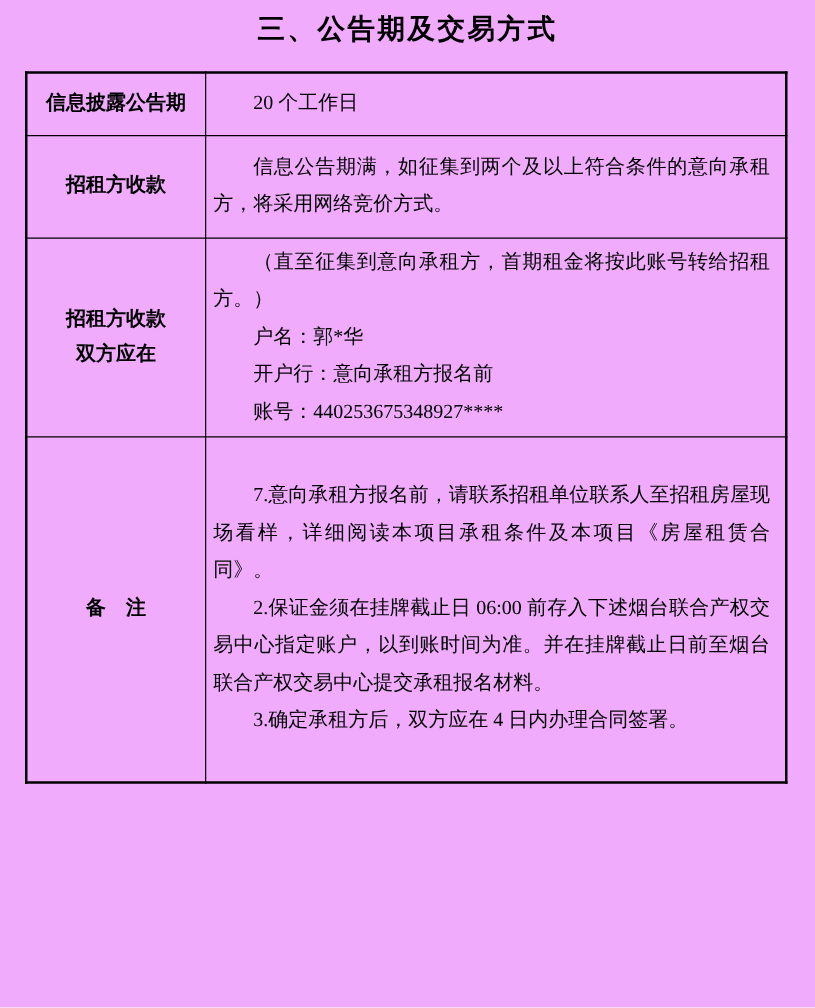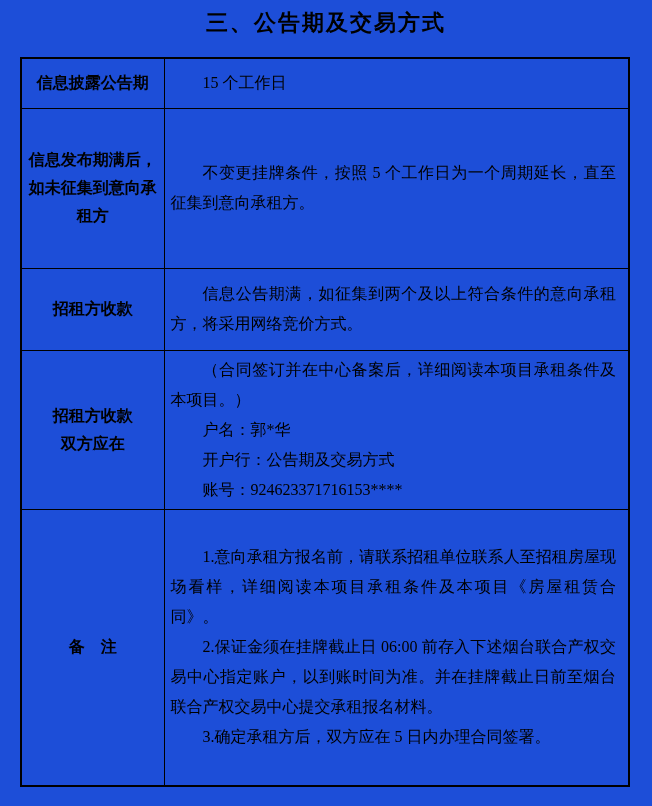--- a/index.html
+++ b/index.html
@@ -7,21 +7,21 @@
     padding: 0;
     background: #ffffff;
     color: #000000;
     font-family: "Liberation Serif", "DejaVu Serif", serif;
   }
   .page {
     width: 652px;
     height: 806px;
     box-sizing: border-box;
     padding-top: 10px;
-    background: #1d4ed8;
+    background: #f0abfc;
     overflow: hidden;
   }
   .doc-title {
     margin: 0 0 0 0;
     font-size: 22px;
     line-height: 26px;
     font-weight: bold;
     text-align: center;
     letter-spacing: 2px;
   }
@@ -72,55 +72,47 @@
 
   <table class="announce">
     <colgroup>
       <col class="c-label">
       <col class="c-content">
     </colgroup>
     <tbody>
       <tr class="r1">
         <th>信息披露公告期</th>
         <td>
-          <p>15 个工作日</p>
+          <p>20 个工作日</p>
         </td>
       </tr>
 
-      <tr class="r2">
-        <th>信息发布期满后，
-如未征集到意向承
-租方</th>
-        <td>
-          <p>不变更挂牌条件，按照 5 个工作日为一个周期延长，直至征集到意向承租方。</p>
-        </td>
-      </tr>
 
       <tr class="r3">
         <th>招租方收款</th>
         <td>
           <p>信息公告期满，如征集到两个及以上符合条件的意向承租方，将采用网络竞价方式。</p>
         </td>
       </tr>
 
       <tr class="r4">
         <th>招租方收款
 双方应在</th>
         <td>
-          <p>（合同签订并在中心备案后，详细阅读本项目承租条件及本项目。）</p>
+          <p>（直至征集到意向承租方，首期租金将按此账号转给招租方。）</p>
           <p>户名：郭*华</p>
-          <p>开户行：公告期及交易方式</p>
-          <p>账号：924623371716153****</p>
+          <p>开户行：意向承租方报名前</p>
+          <p>账号：440253675348927****</p>
         </td>
       </tr>
 
       <tr class="r5">
         <th>备　注</th>
         <td>
-          <p>1.意向承租方报名前，请联系招租单位联系人至招租房屋现场看样，详细阅读本项目承租条件及本项目《房屋租赁合同》。</p>
+          <p>7.意向承租方报名前，请联系招租单位联系人至招租房屋现场看样，详细阅读本项目承租条件及本项目《房屋租赁合同》。</p>
           <p>2.保证金须在挂牌截止日 06:00 前存入下述烟台联合产权交易中心指定账户，以到账时间为准。并在挂牌截止日前至烟台联合产权交易中心提交承租报名材料。</p>
-          <p>3.确定承租方后，双方应在 5 日内办理合同签署。</p>
+          <p>3.确定承租方后，双方应在 4 日内办理合同签署。</p>
         </td>
       </tr>
     </tbody>
   </table>
 
 </div>
 
 </body></html>

